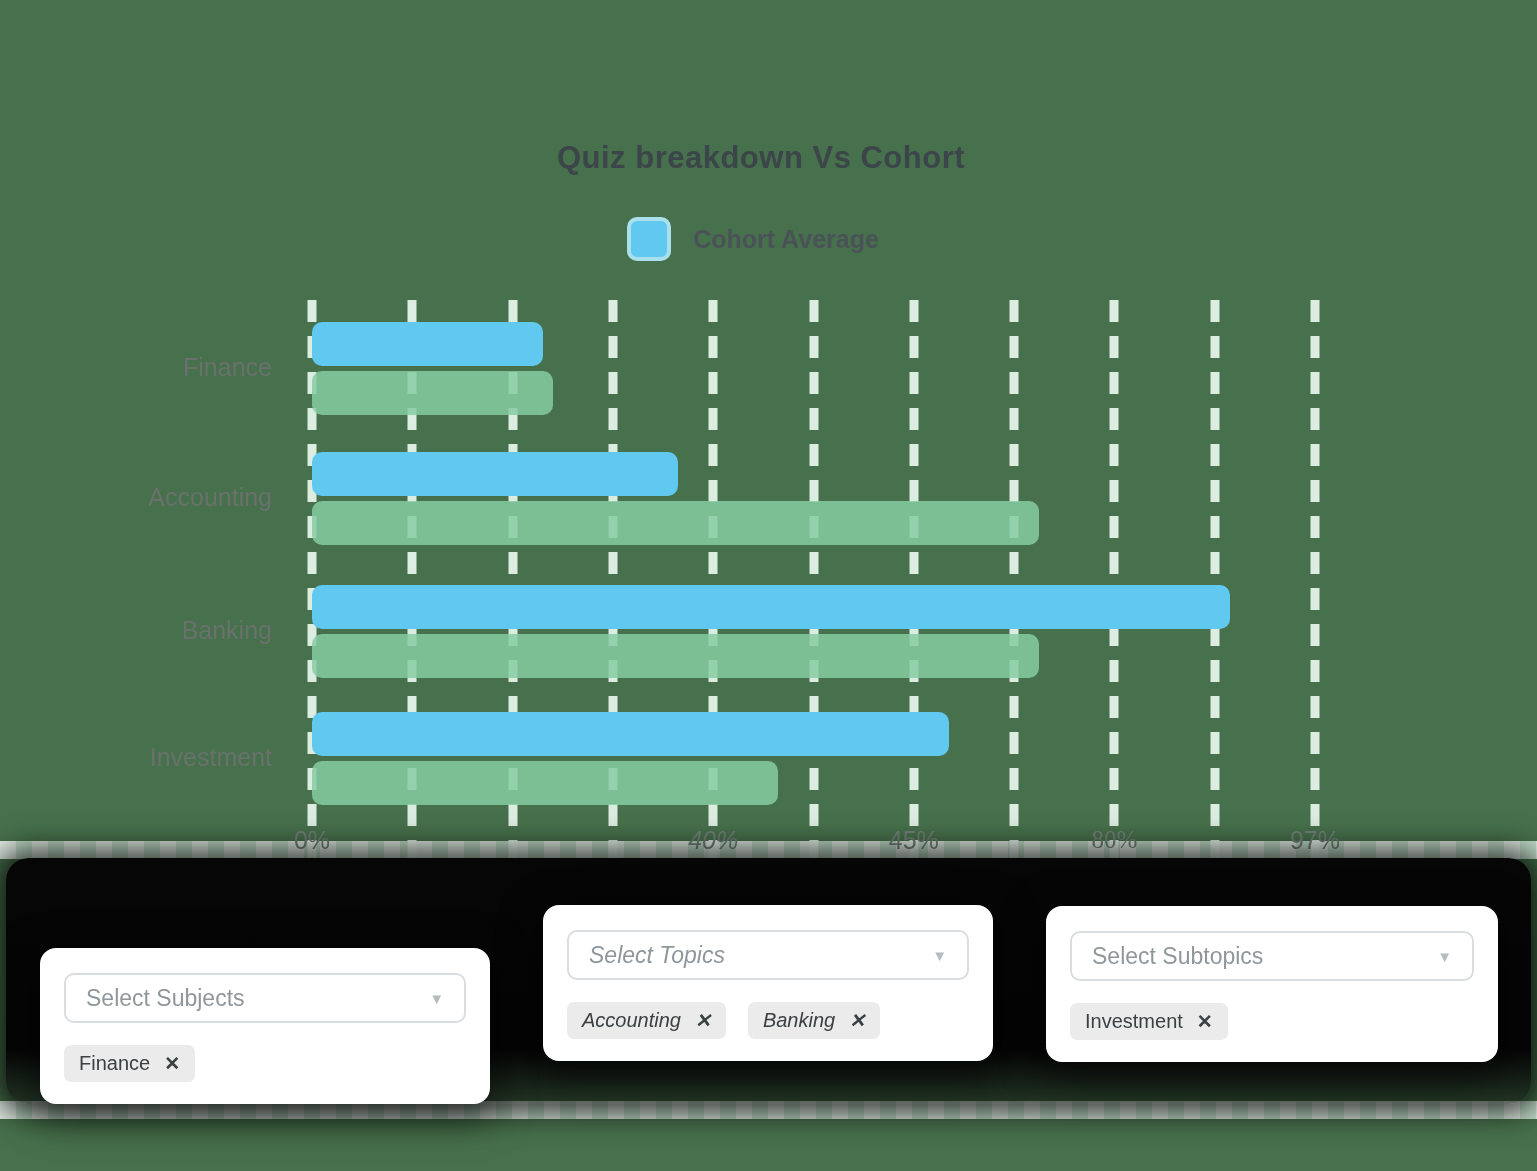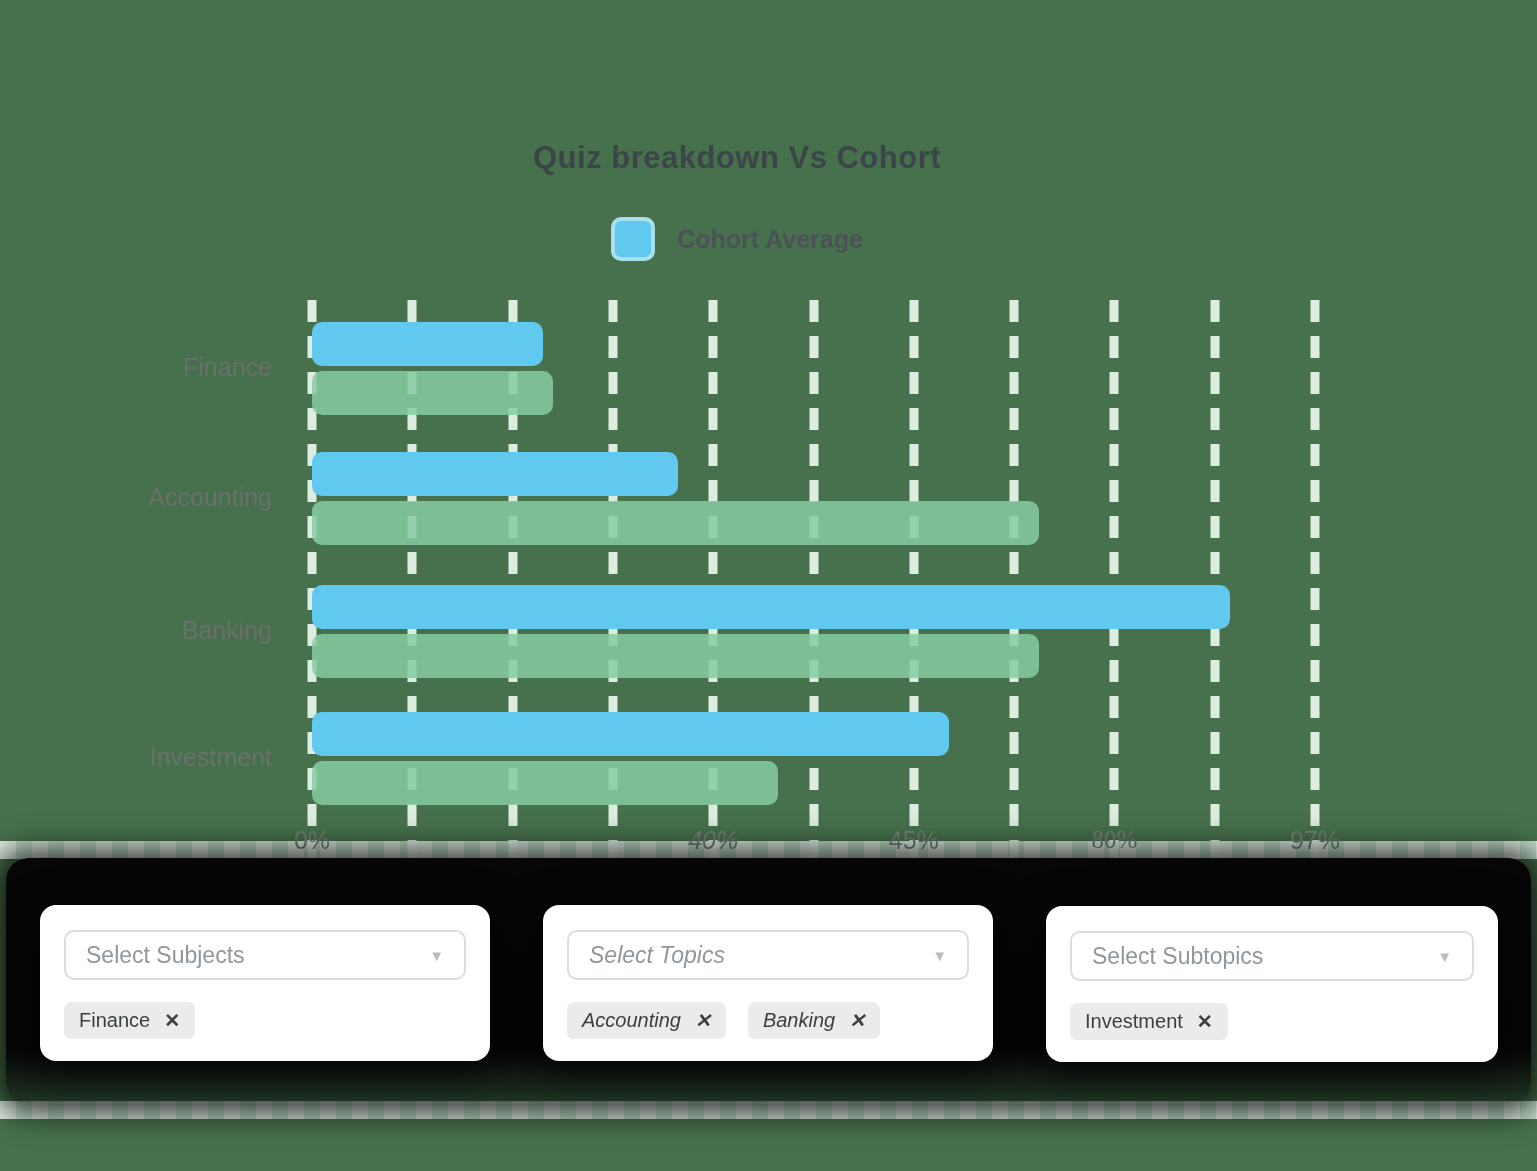--- a/index.html
+++ b/index.html
@@ -4,25 +4,25 @@
 <style>
   html,body { margin:0; padding:0; background:#ffffff; }
   .screen {
     position:relative; width:1537px; height:1171px; overflow:hidden;
     background:#47714C;
     font-family:"Liberation Sans", sans-serif;
   }
   
   .chart-title {
     position:absolute; top:140px; left:0; width:1474px; text-align:center;
-    font-size:31px; font-weight:700; color:#3C4549; letter-spacing:0.5px;
+    font-size:31px; font-weight:700; color:#3C4549; letter-spacing:0.5px;padding-left:24px;
   }
   .legend {
     position:absolute; top:217px; left:0; width:1474px;
-    display:flex; justify-content:center; align-items:center; gap:56px;
+    display:flex; justify-content:center; align-items:center; gap:56px;padding-left:16px;
   }
   .legend-item { display:flex; align-items:center; gap:22px; cursor:pointer; }
   .legend-swatch {
     width:36px; height:36px; border-radius:10px;
     border:4px solid rgba(229,244,233,0.55);
   }
   .legend-label { font-size:25px; font-weight:600; color:#4A5257; }
   
   .plot { position:absolute; left:312px; top:300px; width:1003px; height:558px; z-index:2; }
   .gridline {
@@ -54,21 +54,21 @@
     border-radius:22px;
     background:linear-gradient(180deg, #060606 0%, #050505 78%, rgba(5,5,5,0.55) 100%);
     box-shadow:0 0 30px 10px rgba(0,0,0,0.75);
   }
   
   .card {
     position:absolute; width:450px; height:156px; z-index:4;
     background:#ffffff; border-radius:16px;
     box-shadow:0 10px 36px 6px rgba(0,0,0,0.5);
   }
-  .card-1 { left:40px;  top:905px; }
+  .card-1 { left:40px;  top:948px; }
   .card-2 { left:543px; top:905px;font-style:italic; }
   .card-3 { left:1046px; top:906px; width:452px; }
   .select {
     position:absolute; left:24px; right:24px; top:25px; height:50px;
     border:2px solid #DADDE0; border-radius:10px; box-sizing:border-box;
     display:flex; align-items:center; justify-content:space-between;
     padding:0 20px; cursor:pointer; background:#fff;
   }
   .select-placeholder { font-size:23px; color:#8F979C; }
   .select-chevron { font-size:15px; color:#B7BCC0; }

